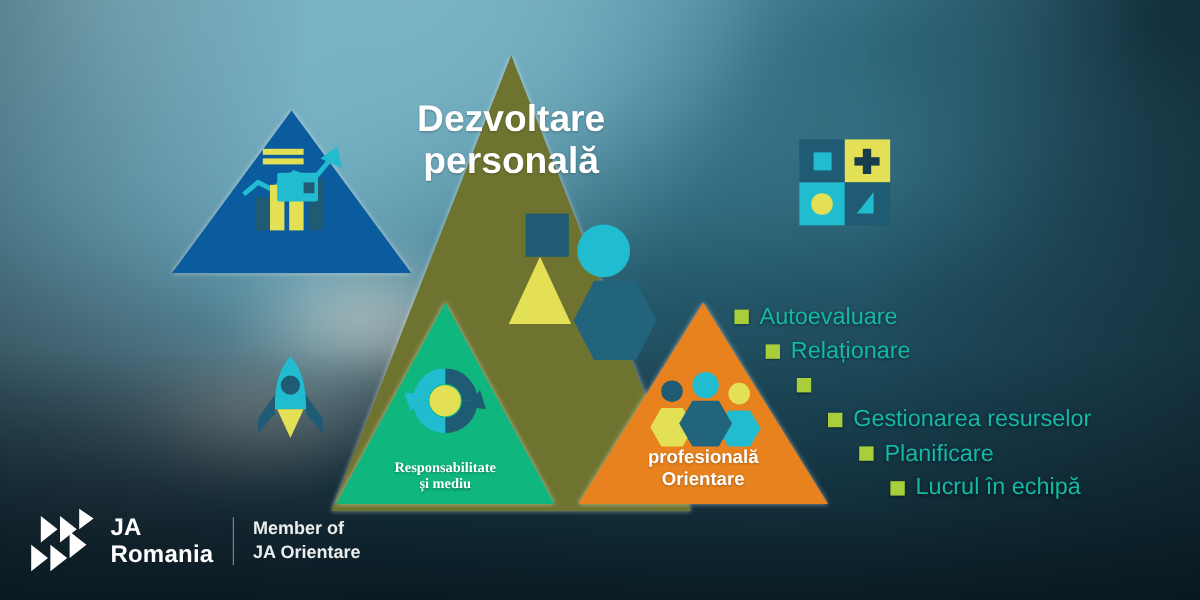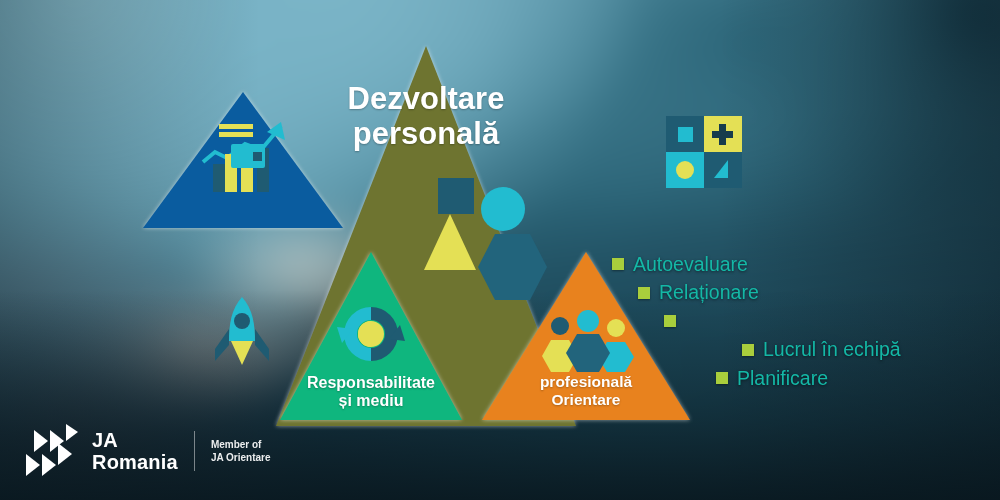--- a/index.html
+++ b/index.html
@@ -64,21 +64,21 @@
     text-shadow:0 1px 2px rgba(0,0,0,.28);
     pointer-events:none;
   }
 
   
   #t-econ   {left:143px; top:92px;  width:200px;height:136px;}
   #t-econ   .lbl{bottom:8px;font-size:15.5px;}
   #t-entre  {left:143px; top:232px; width:200px;height:182px;}
   #t-entre  .lbl{top:8px;font-size:15.5px;}
   #t-resp   {left:280px; top:252px; width:182px;height:168px;}
-  #t-resp   .lbl{bottom:10px;font-size:16px;}
+  #t-resp   .lbl{bottom:10px;font-size:12px;font-family:Liberation Serif, serif;}
   #t-center {left:276px; top:46px;  width:300px;height:380px;}
   #t-center .lbl{top:36px;font-size:31px;font-weight:700;}
   #t-digi   {left:612px; top:62px;  width:192px;height:166px;}
   #t-digi   .lbl{bottom:10px;font-size:15.5px;}
   #t-orient {left:482px; top:252px; width:208px;height:168px;}
   #t-orient .lbl{bottom:12px;font-size:15.5px;}
 
   
   .icon{position:absolute;pointer-events:none;}
   #ic-econ  {left:197px;top:118px;width:92px;height:78px;}
@@ -105,21 +105,21 @@
     box-shadow:0 1px 2px rgba(0,0,0,.4);
   }
 
   
   #logo{position:absolute;left:24px;top:420px;width:300px;height:62px;display:flex;align-items:center;}
   #logo-mark{width:56px;height:54px;flex:0 0 auto;margin-right:12px;}
   #logo-words{color:#fff;line-height:1.0;}
   #logo-words .l1{font-size:20px;font-weight:700;letter-spacing:.2px;}
   #logo-words .l2{font-size:20px;font-weight:700;letter-spacing:.2px;margin-top:2px;}
   #logo-div{width:1px;height:40px;background:rgba(255,255,255,.45);margin:0 16px;flex:0 0 auto;}
-  #logo-member{color:#fff;font-size:10px;line-height:1.35;font-weight:700;opacity:.92;}
+  #logo-member{color:#fff;font-size:15px;line-height:1.35;font-weight:700;opacity:.92;}
 </style>
 </head>
 <body>
 
 <div id="stage">
 
   <div class="bg">
     <div class="bg-base"></div>
     <div class="bg-vignette"></div>
   </div>
@@ -236,27 +236,31 @@
         <span class="sq" style="background: rgb(169, 206, 60);"></span>
         <span>Autoevaluare</span>
       </div>
       <div class="bullet" style="padding-left: 26px;">
         <span class="sq" style="background: rgb(169, 206, 60);"></span>
         <span>Relaționare</span>
       </div>
       <div class="bullet" style="padding-left: 52px;">
         <span class="sq" style="background: rgb(169, 206, 60);"></span>
       </div>
+      <div class="bullet" style="padding-left: 78px;">
+        <span class="sq" style="background: rgb(169, 206, 60);"></span>
+        <span>Gestionarea resurselor</span>
+      </div>
+      <div class="bullet" style="padding-left: 104px;">
+        <span class="sq" style="background: rgb(169, 206, 60);"></span>
+        <span>Planificare</span>
+      </div>
       <div class="bullet" style="padding-left: 130px;">
         <span class="sq" style="background: rgb(169, 206, 60);"></span>
         <span>Lucrul în echipă</span>
-      </div>
-      <div class="bullet" style="padding-left: 104px;">
-        <span class="sq" style="background: rgb(169, 206, 60);"></span>
-        <span>Planificare</span>
       </div>
     </div>
 
   <div id="logo">
     <div id="logo-mark">
       <svg viewBox="0 0 56 54" width="56" height="54">
         <g fill="#ffffff">
           <polygon points="2,52 2,30 16,41"></polygon>
           <polygon points="18,52 18,30 32,41"></polygon>
           <polygon points="10,28 10,6 24,17"></polygon>

